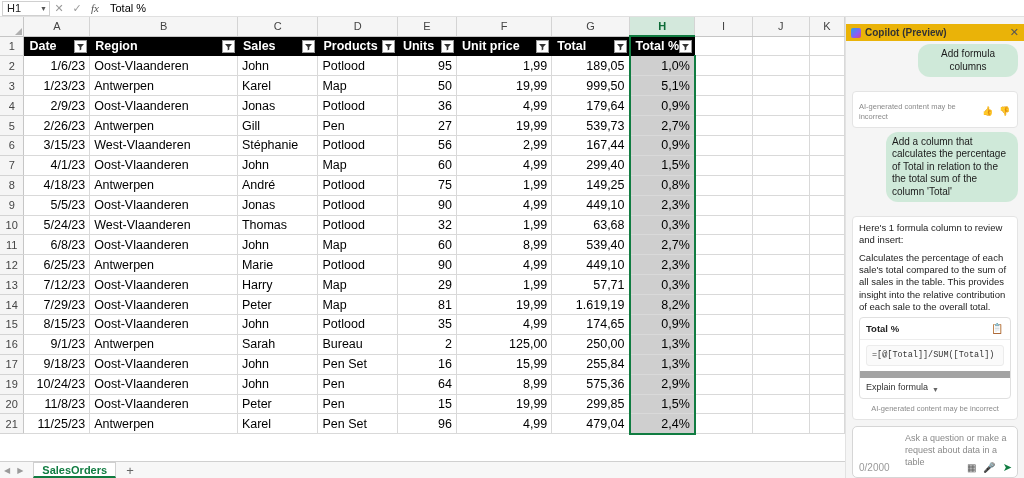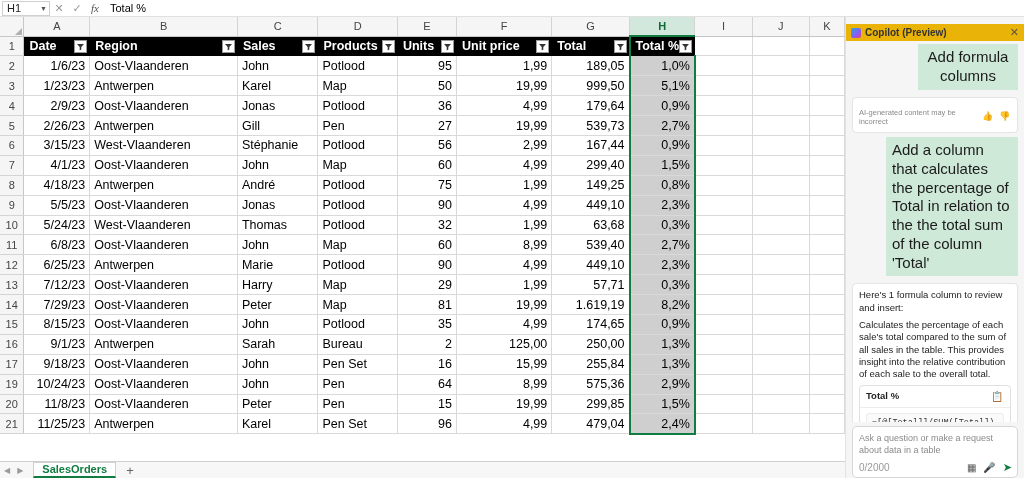--- a/index.html
+++ b/index.html
@@ -102,21 +102,21 @@
   .sheetbar {
     position: absolute; left: 0; top: 461px; width: 845px; height: 17px;
     background: #f7f7f7; border-top: 1px solid #d0d0d0;
     display: flex; align-items: center; font-size: 11px; color: #444;
   }
   .nav-arrows { display: flex; align-items: center; margin-left: 4px; gap: 7px; color: #9a9a9a; font-size: 8px; }
   .sheet-tab {
     margin-left: 10px; padding: 1px 8px; background: #ffffff;
     border: 1px solid #d0d0d0; border-bottom: 2px solid #107c41;
     font-size: 11px; color: #107c41; font-weight: bold; height: 16px;
-    display: flex; align-items: flex-end;
+    display: flex; align-items: center;
   }
   .add-sheet { margin-left: 10px; color: #666; font-size: 13px; }
 
   
   .vscroll {
     position: absolute; left: 1009px; top: 17px; width: 15px; height: 444px;
     background: #f5f5f5;
   }
 
   
@@ -134,22 +134,22 @@
     width: 10px; height: 10px; margin-right: 4px;
     background: linear-gradient(135deg,#2aa3df 0%, #8a5cf6 60%, #e0457b 100%);
     border-radius: 2px;
   }
   .cp-title { font-size: 10px; color: #333; font-weight: bold; }
   .cp-close { margin-left: auto; font-size: 11px; color: #555; }
   .cp-body {
     flex: 1; overflow: hidden; padding: 0 6px; position: relative;
   }
   .msg-user {
-    background: #cfe9d9; border-radius: 0; padding: 4px 6px;
-    font-size: 15px; color: #1b1b1b; margin: 3px 0 7px auto;
+    background: #cfe9d9; border-radius: 12px; padding: 4px 6px;
+    font-size: 10px; color: #1b1b1b; margin: 3px 0 14px auto;
     max-width: 132px; line-height: 1.25; text-align: left;
   }
   .msg-user.narrow { width: 100px; margin-left: auto; text-align: center; }
   .msg-bot {
     background: #ffffff; border: 1px solid #e4e4e4; border-radius: 4px;
     padding: 5px 6px; font-size: 9.5px; color: #222; line-height: 1.3;
     margin-bottom: 4px;
   }
   .bot-foot {
     display: flex; align-items: center; font-size: 7.5px; color: #8a8a8a;
@@ -172,21 +172,21 @@
   }
   .card-explain {
     padding: 4px 6px; border-top: 7px solid #a3a3a3; color: #333; font-size: 9px;
     display: flex; align-items: flex-end;
   }
   .card-explain .chev { margin-left: 4px; font-size: 7px; color: #666; }
   .cp-input {
     margin: 4px 6px 0 6px; background: #fff; border: 1px solid #d6d6d6;
     border-radius: 5px; height: 52px; position: relative; padding: 5px 6px;
   }
-  .cp-placeholder { font-size: 9px; color: #8a8a8a; line-height: 1.35; }
+  .cp-placeholder { font-size: 9px; color: #8a8a8a; line-height: 1.35; margin-left: 46px; }
   .cp-counter { position: absolute; left: 6px; bottom: 4px; font-size: 10px; color: #9a9a9a; }
   .cp-input-icons {
     position: absolute; right: 5px; bottom: 3px; display: flex; align-items: center; gap: 7px;
     color: #555; font-size: 10px;
   }
   .send-btn { color: #107c41; font-size: 11px; }
   svg { display: inline-block; vertical-align: middle; }
 </style>
 </head>
 <body>

